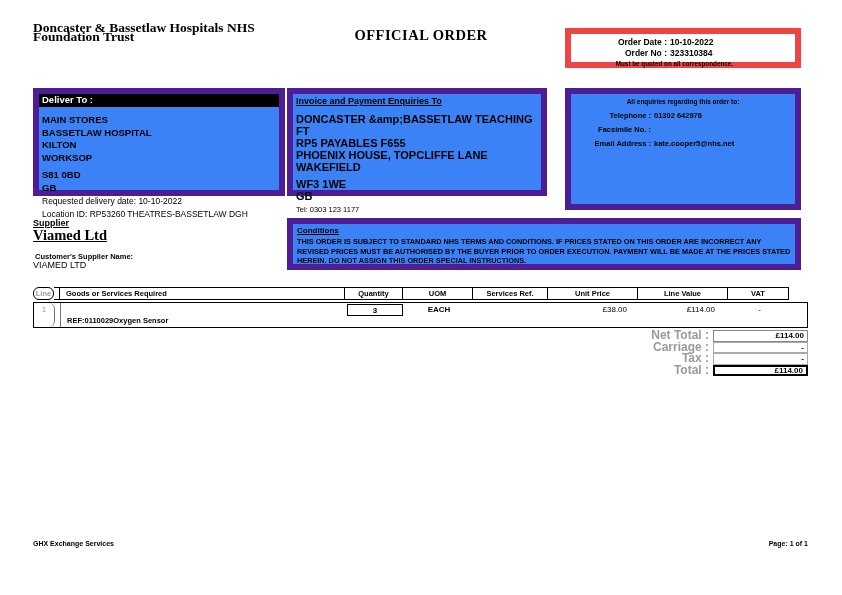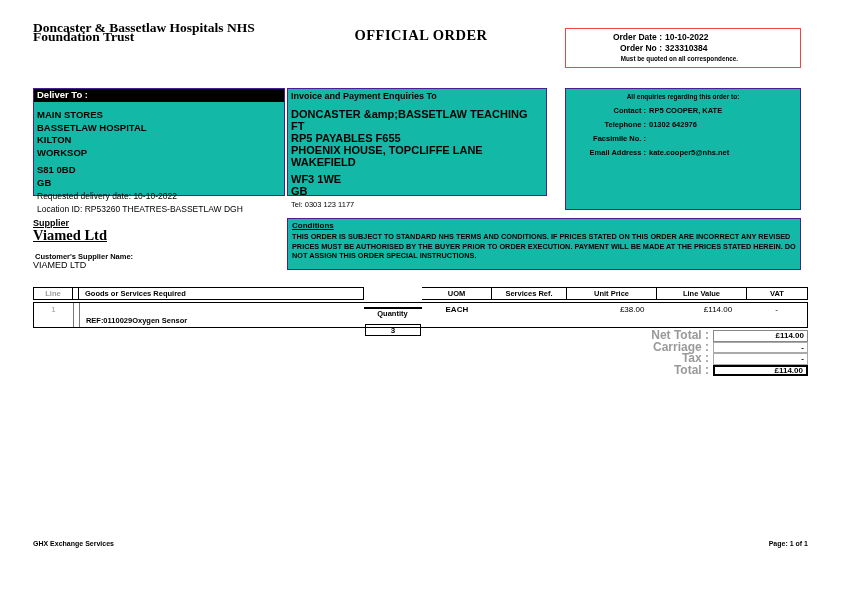--- a/index.html
+++ b/index.html
@@ -12,42 +12,42 @@
   .trust-name {
     position:absolute; left:33px; top:24px;
     font-family:"Liberation Serif", serif; font-weight:bold; font-size:13.5px; line-height:8.5px;
   }
   .doc-title {
     position:absolute; left:0; top:27px; width:842px; text-align:center;
     font-family:"Liberation Serif", serif; font-weight:bold; font-size:14.5px; letter-spacing:.5px;
   }
   .order-box {
     position:absolute; left:565px; top:28px; width:236px; height:40px;
-    border:1px solid #ef4444; padding-top:3px; font-size:8.5px; font-weight:bold;
+    border:6px solid #ef4444; padding-top:3px; font-size:8.5px; font-weight:bold;
   }
   .ob-row { display:flex; line-height:11px; }
   .ob-label { width:96px; text-align:right; }
   .ob-value { padding-left:3px; }
   .ob-note { text-align:right; padding-right:62px; font-size:6.3px; font-weight:bold; margin-top:1px; }
 
   
-  .box { position:absolute; border:1px solid #4c1d95; background:#14b8a6; }
+  .box { position:absolute; border:6px solid #4c1d95; background:#3b82f6; }
   .deliver-box { left:33px; top:88px; width:252px; height:108px; }
   .deliver-header {
     background:#000; color:#fff; font-size:9.5px; font-weight:bold;
     padding:1px 3px 2px 3px; line-height:10px;
   }
   .addr-lines { padding:7px 3px 0 3px; }
   .addr-line { font-size:9.5px; font-weight:bold; line-height:12.5px; }
   .addr-gap { margin-top:5px; }
   .addr-note { font-size:8.5px; font-weight:normal; line-height:11px; margin-top:2px; }
 
   .invoice-box { left:287px; top:88px; width:260px; height:108px; }
   .invoice-header {
-    font-size:9px; font-weight:bold; padding:2px 3px 0 3px;
+    font-size:9px; font-weight:bold; text-decoration:underline; padding:2px 3px 0 3px;
   }
   .invoice-box .addr-line { font-size:11px; line-height:12px; }
   .tel-line { font-size:7.5px; margin-top:3px; }
 
   .enquiries-box { left:565px; top:88px; width:236px; height:122px; }
   .enq-header { font-size:6.5px; font-weight:bold; text-align:center; margin-top:4px; }
   .enq-rows { margin-top:4px; }
   .enq-row { display:flex; font-size:7.5px; font-weight:bold; line-height:14px; }
   .enq-label { width:80px; text-align:right; }
   .enq-value { padding-left:3px; }
@@ -68,24 +68,24 @@
   .cond-text { font-size:7.3px; font-weight:bold; line-height:9.6px; margin-top:2px; }
 
   
   .items-table { position:absolute; left:33px; top:287px; width:775px; }
   .thead { display:flex; height:13px; }
   .th {
     border:1px solid #000; border-left:none; font-size:7.5px; font-weight:bold;
     text-align:center; line-height:11px;
   }
   .th:first-child { border-left:1px solid #000; }
-  .col-line { width:40px; }
+  .col-line { width:21px;border-radius:6px; }
   .col-spacer { width:6px; }
   .col-goods { width:285px; }
-  .col-qty { width:58px;margin-top:20px; }
+  .col-qty { width:58px; }
   .col-uom { width:70px; }
   .col-contract { width:75px; }
   .col-unitprice { width:90px; }
   .col-linevalue { width:90px; }
   .col-vat { width:61px; }
   .th.col-line { color:#999; }
   .th.col-goods { text-align:left; padding-left:6px; }
 
   .tbody-row { display:flex; height:26px; border:1px solid #000; margin-top:2px; }
   .td { font-size:8px; }
@@ -167,24 +167,20 @@
       <div class="addr-line addr-gap">WF3 1WE</div>
       <div class="addr-line">GB</div>
       <div class="tel-line">Tel: 0303 123 1177</div>
     </div>
   </div>
 
   <div class="box enquiries-box">
     <div class="enq-header">All enquiries regarding this order to:</div>
     <div class="enq-rows">
       <div class="enq-row">
-        <span class="enq-label">Contact :</span>
-        <span class="enq-value">RP5 COOPER, KATE</span>
-      </div>
-      <div class="enq-row">
         <span class="enq-label">Telephone :</span>
         <span class="enq-value">01302 642976</span>
       </div>
       <div class="enq-row">
         <span class="enq-label">Facsimile No. :</span>
         <span class="enq-value"></span>
       </div>
       <div class="enq-row">
         <span class="enq-label">Email Address :</span>
         <span class="enq-value">kate.cooper5@nhs.net</span>

